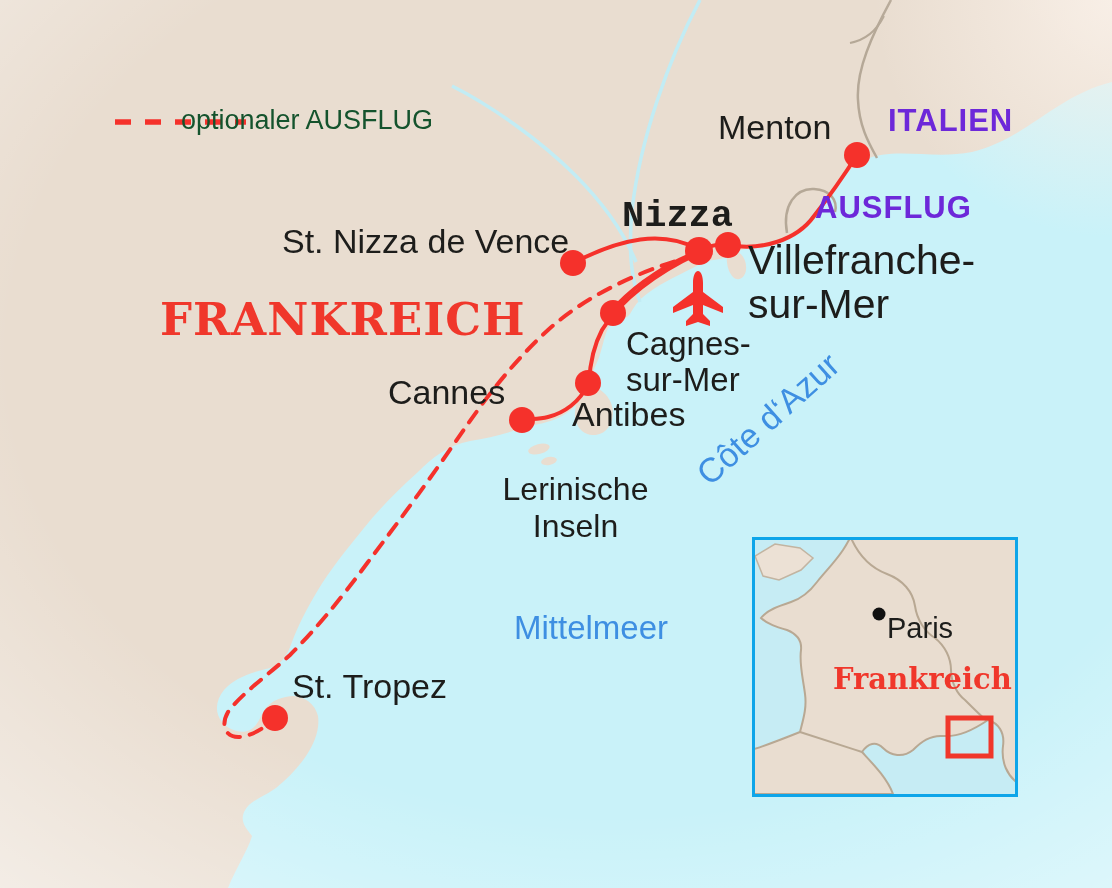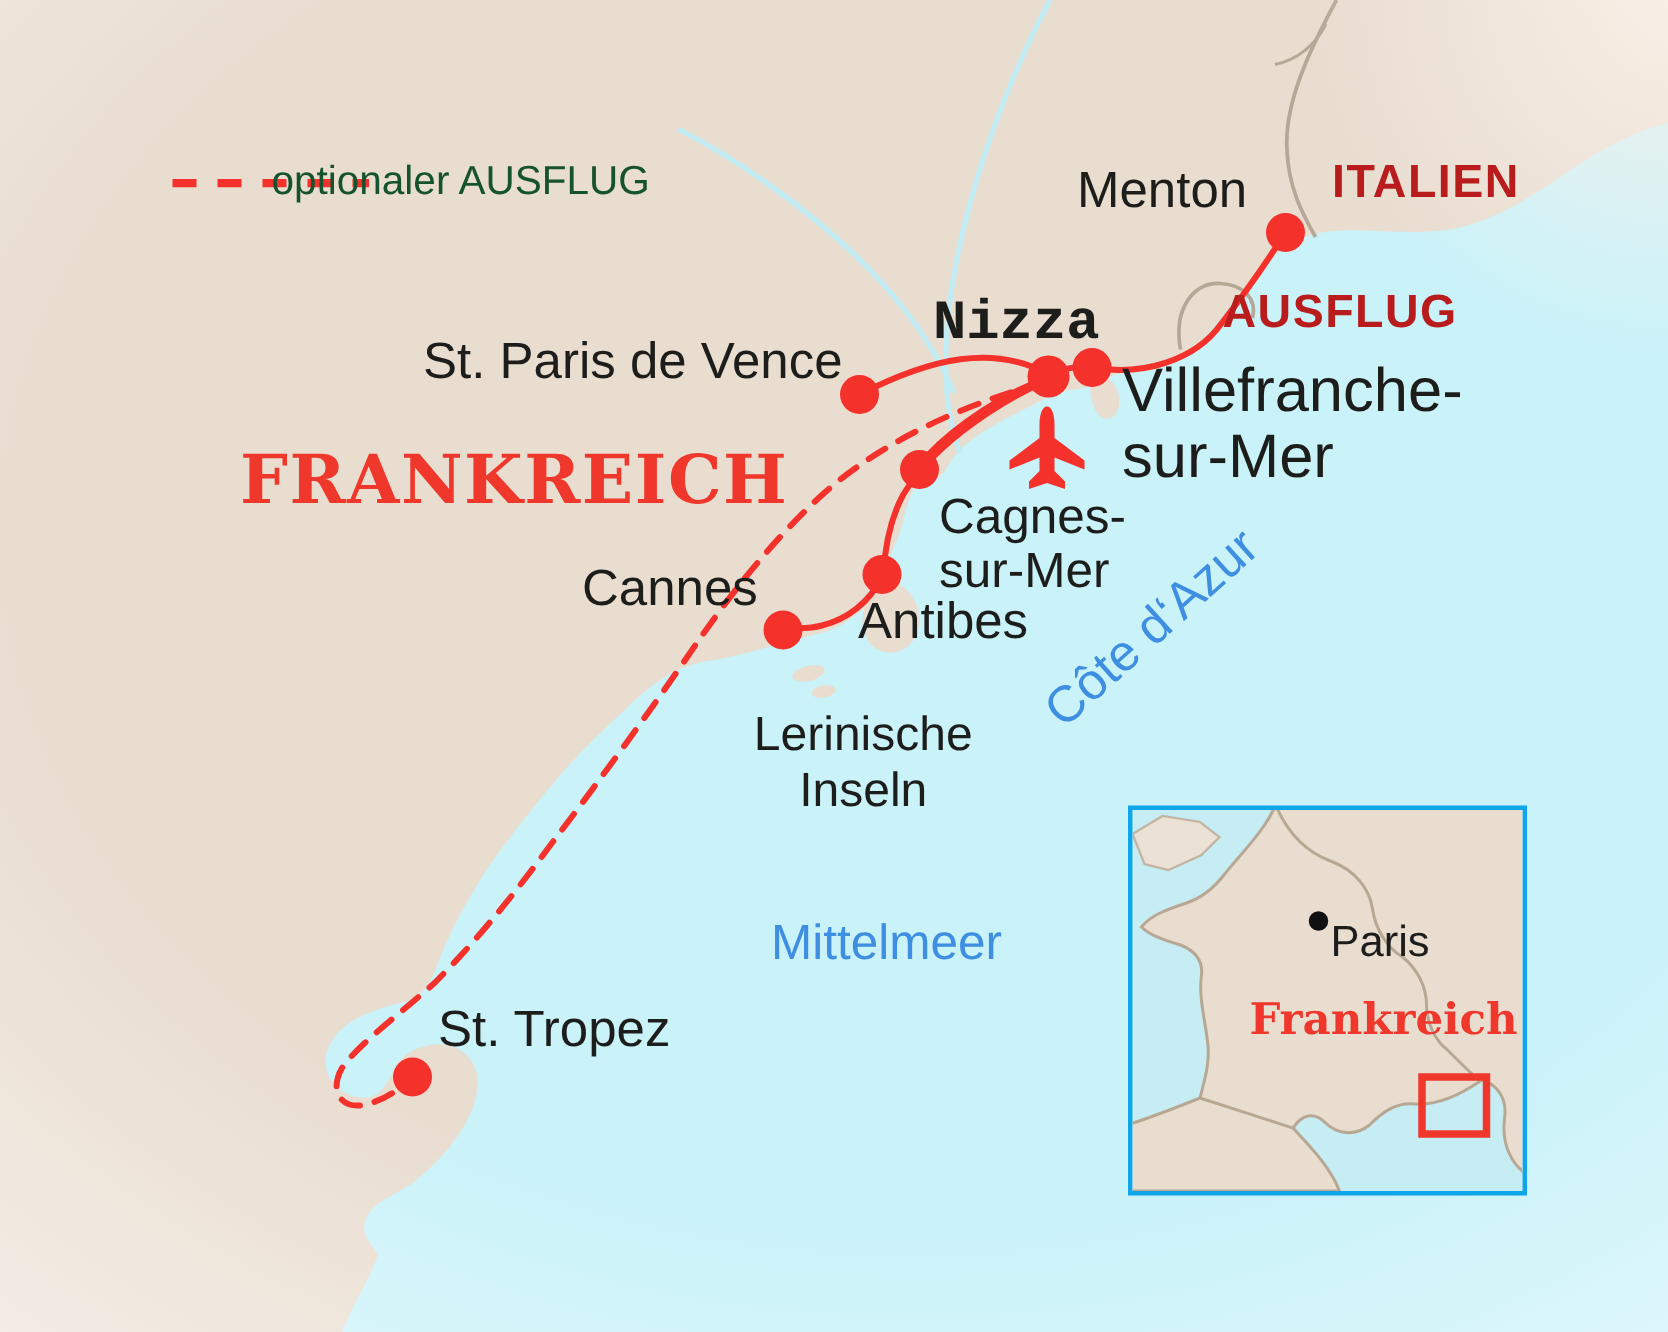--- a/index.html
+++ b/index.html
@@ -11,21 +11,21 @@
   svg{position:absolute;left:0;top:0;}
   .layer{position:absolute;left:0;top:0;width:1112px;height:888px;}
   #vignette{
     pointer-events:none;
     background:
       radial-gradient(circle 340px at 100% 0%, rgba(250,241,233,0.85), rgba(250,241,233,0) 70%),
       radial-gradient(ellipse 120% 115% at 55% 40%, rgba(255,255,255,0) 45%, rgba(255,255,255,0.55) 74%, rgba(255,255,255,0.97) 100%);
   }
   .lbl{position:absolute;color:#1d1d1b;font-size:34px;line-height:1.08;white-space:nowrap;}
   .lbl.bold{font-weight:700;}
-  .lbl.region{font-weight:700;color:#b91c1c;font-size:31px;letter-spacing:1px;}
+  .lbl.region{font-weight:700;color:#6d28d9;font-size:31px;letter-spacing:1px;}
   .lbl.slab{font-family:"DejaVu Serif","Liberation Serif",serif;font-weight:700;color:#f0372b;margin-left:40px;}
   .lbl.water{color:#3e8fe2;}
   .lbl.center{text-align:center;white-space:normal;}
   #lbl-frankreich{font-size:45px;letter-spacing:1px;}
   #lbl-legend{font-size:27px;color:#14532d;}
   #lbl-cote{transform:rotate(-42deg);transform-origin:0 50%;}
   #inset{
     position:absolute;left:752px;top:537px;width:260px;height:254px;
     border:3px solid #0ea5e9;background:#c6ecf4;box-sizing:content-box;overflow:hidden;
   }
@@ -127,21 +127,21 @@
   <div id="lbl-frankreich" class="lbl slab" style="left:120px;top:296px;">FRANKREICH</div>
   <div class="lbl region" style="left:888px;top:104px;">ITALIEN</div>
   <div class="lbl region" style="left:815px;top:191px;">AUSFLUG</div>
 
   <div class="lbl" style="left:718px;top:109px;">Menton</div>
   <div class="lbl bold" style="left:622px;top:197px;font-size:37px;font-family:Liberation Mono, monospace;">Nizza</div>
   <div class="lbl" style="left:748px;top:238px;font-size:41px;">
     <div>Villefranche-</div>
     <div>sur-Mer</div>
   </div>
-  <div class="lbl" style="left:282px;top:223px;">St. Paris de Vence</div>
+  <div class="lbl" style="left:282px;top:223px;">St. Nizza de Vence</div>
   <div class="lbl" style="left:626px;top:326px;font-size:33px;">
     <div>Cagnes-</div>
     <div>sur-Mer</div>
   </div>
   <div class="lbl" style="left:572px;top:396px;">Antibes</div>
   <div class="lbl" style="left:388px;top:374px;">Cannes</div>
   <div class="lbl center" style="left:463px;top:471px;width:225px;font-size:32px;line-height:1.15;">
     <div>Lerinische</div>
     <div>Inseln</div>
   </div>

